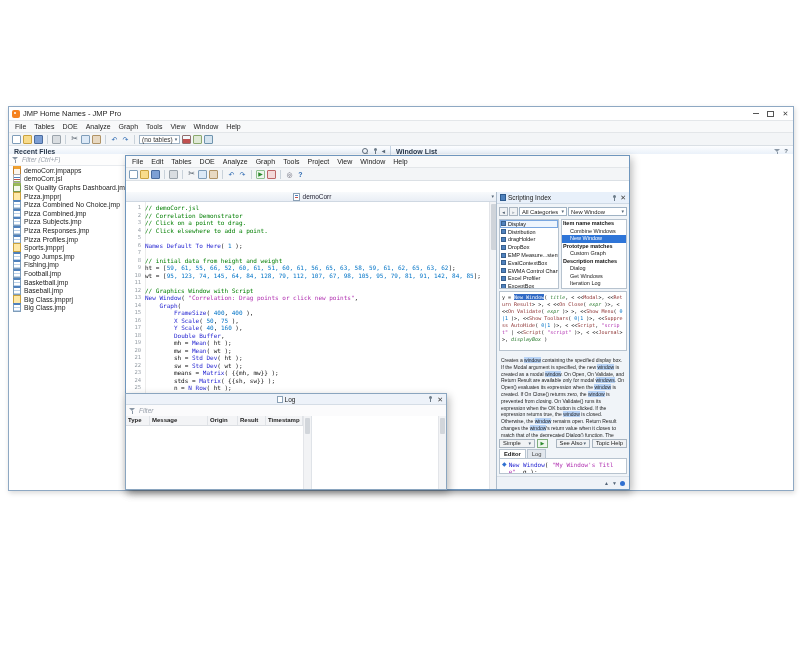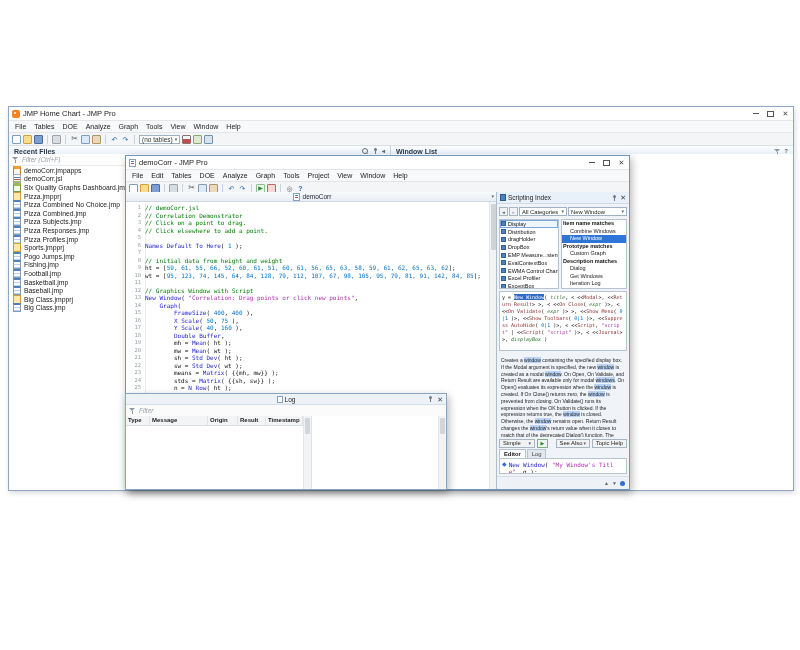--- a/index.html
+++ b/index.html
@@ -156,21 +156,21 @@
   .vscroll{width:7px;background:#f2f3f5;border-left:1px solid #e3e5e9;position:relative;flex:none}
   .vscroll::after{content:"";position:absolute;left:1px;right:1px;top:2px;height:16px;background:#d2d6db;border-radius:1px}
   #log-right{flex:1;background:#fff;border-left:1px solid #dfe3e8}
 </style>
 </head>
 <body>
 
 <div class="win" id="main-win">
   <div class="titlebar" id="main-title">
     <span class="jmp-logo"></span>
-    <span class="title-text">JMP Home Chart - JMP Pro</span>
+    <span class="title-text">JMP Home Names - JMP Pro</span>
     <span class="win-controls">
       <span class="wbtn">
           <span class="minbar"></span>
         </span>
       <span class="wbtn">
           <span class="maxbox"></span>
         </span>
       <span class="wbtn">
           <span class="closex">✕</span>
         </span>
@@ -303,35 +303,20 @@
             <span class="fic fic-table"></span>
             <span class="file-name">Big Class.jmp</span>
           </div>
         </div>
     </div>
     <div id="windowlist-pane"></div>
   </div>
 </div>
 
 <div class="win" id="dc-win">
-  <div class="titlebar" id="dc-title">
-    <span class="doc-ic"></span>
-    <span class="title-text">demoCorr - JMP Pro</span>
-    <span class="win-controls">
-      <span class="wbtn">
-          <span class="minbar"></span>
-        </span>
-      <span class="wbtn">
-          <span class="maxbox"></span>
-        </span>
-      <span class="wbtn">
-          <span class="closex">✕</span>
-        </span>
-    </span>
-  </div>
   <div class="menubar" id="dc-menubar">
       <span class="menu-item">File</span>
       <span class="menu-item">Edit</span>
       <span class="menu-item">Tables</span>
       <span class="menu-item">DOE</span>
       <span class="menu-item">Analyze</span>
       <span class="menu-item">Graph</span>
       <span class="menu-item">Tools</span>
       <span class="menu-item">Project</span>
       <span class="menu-item">View</span>

